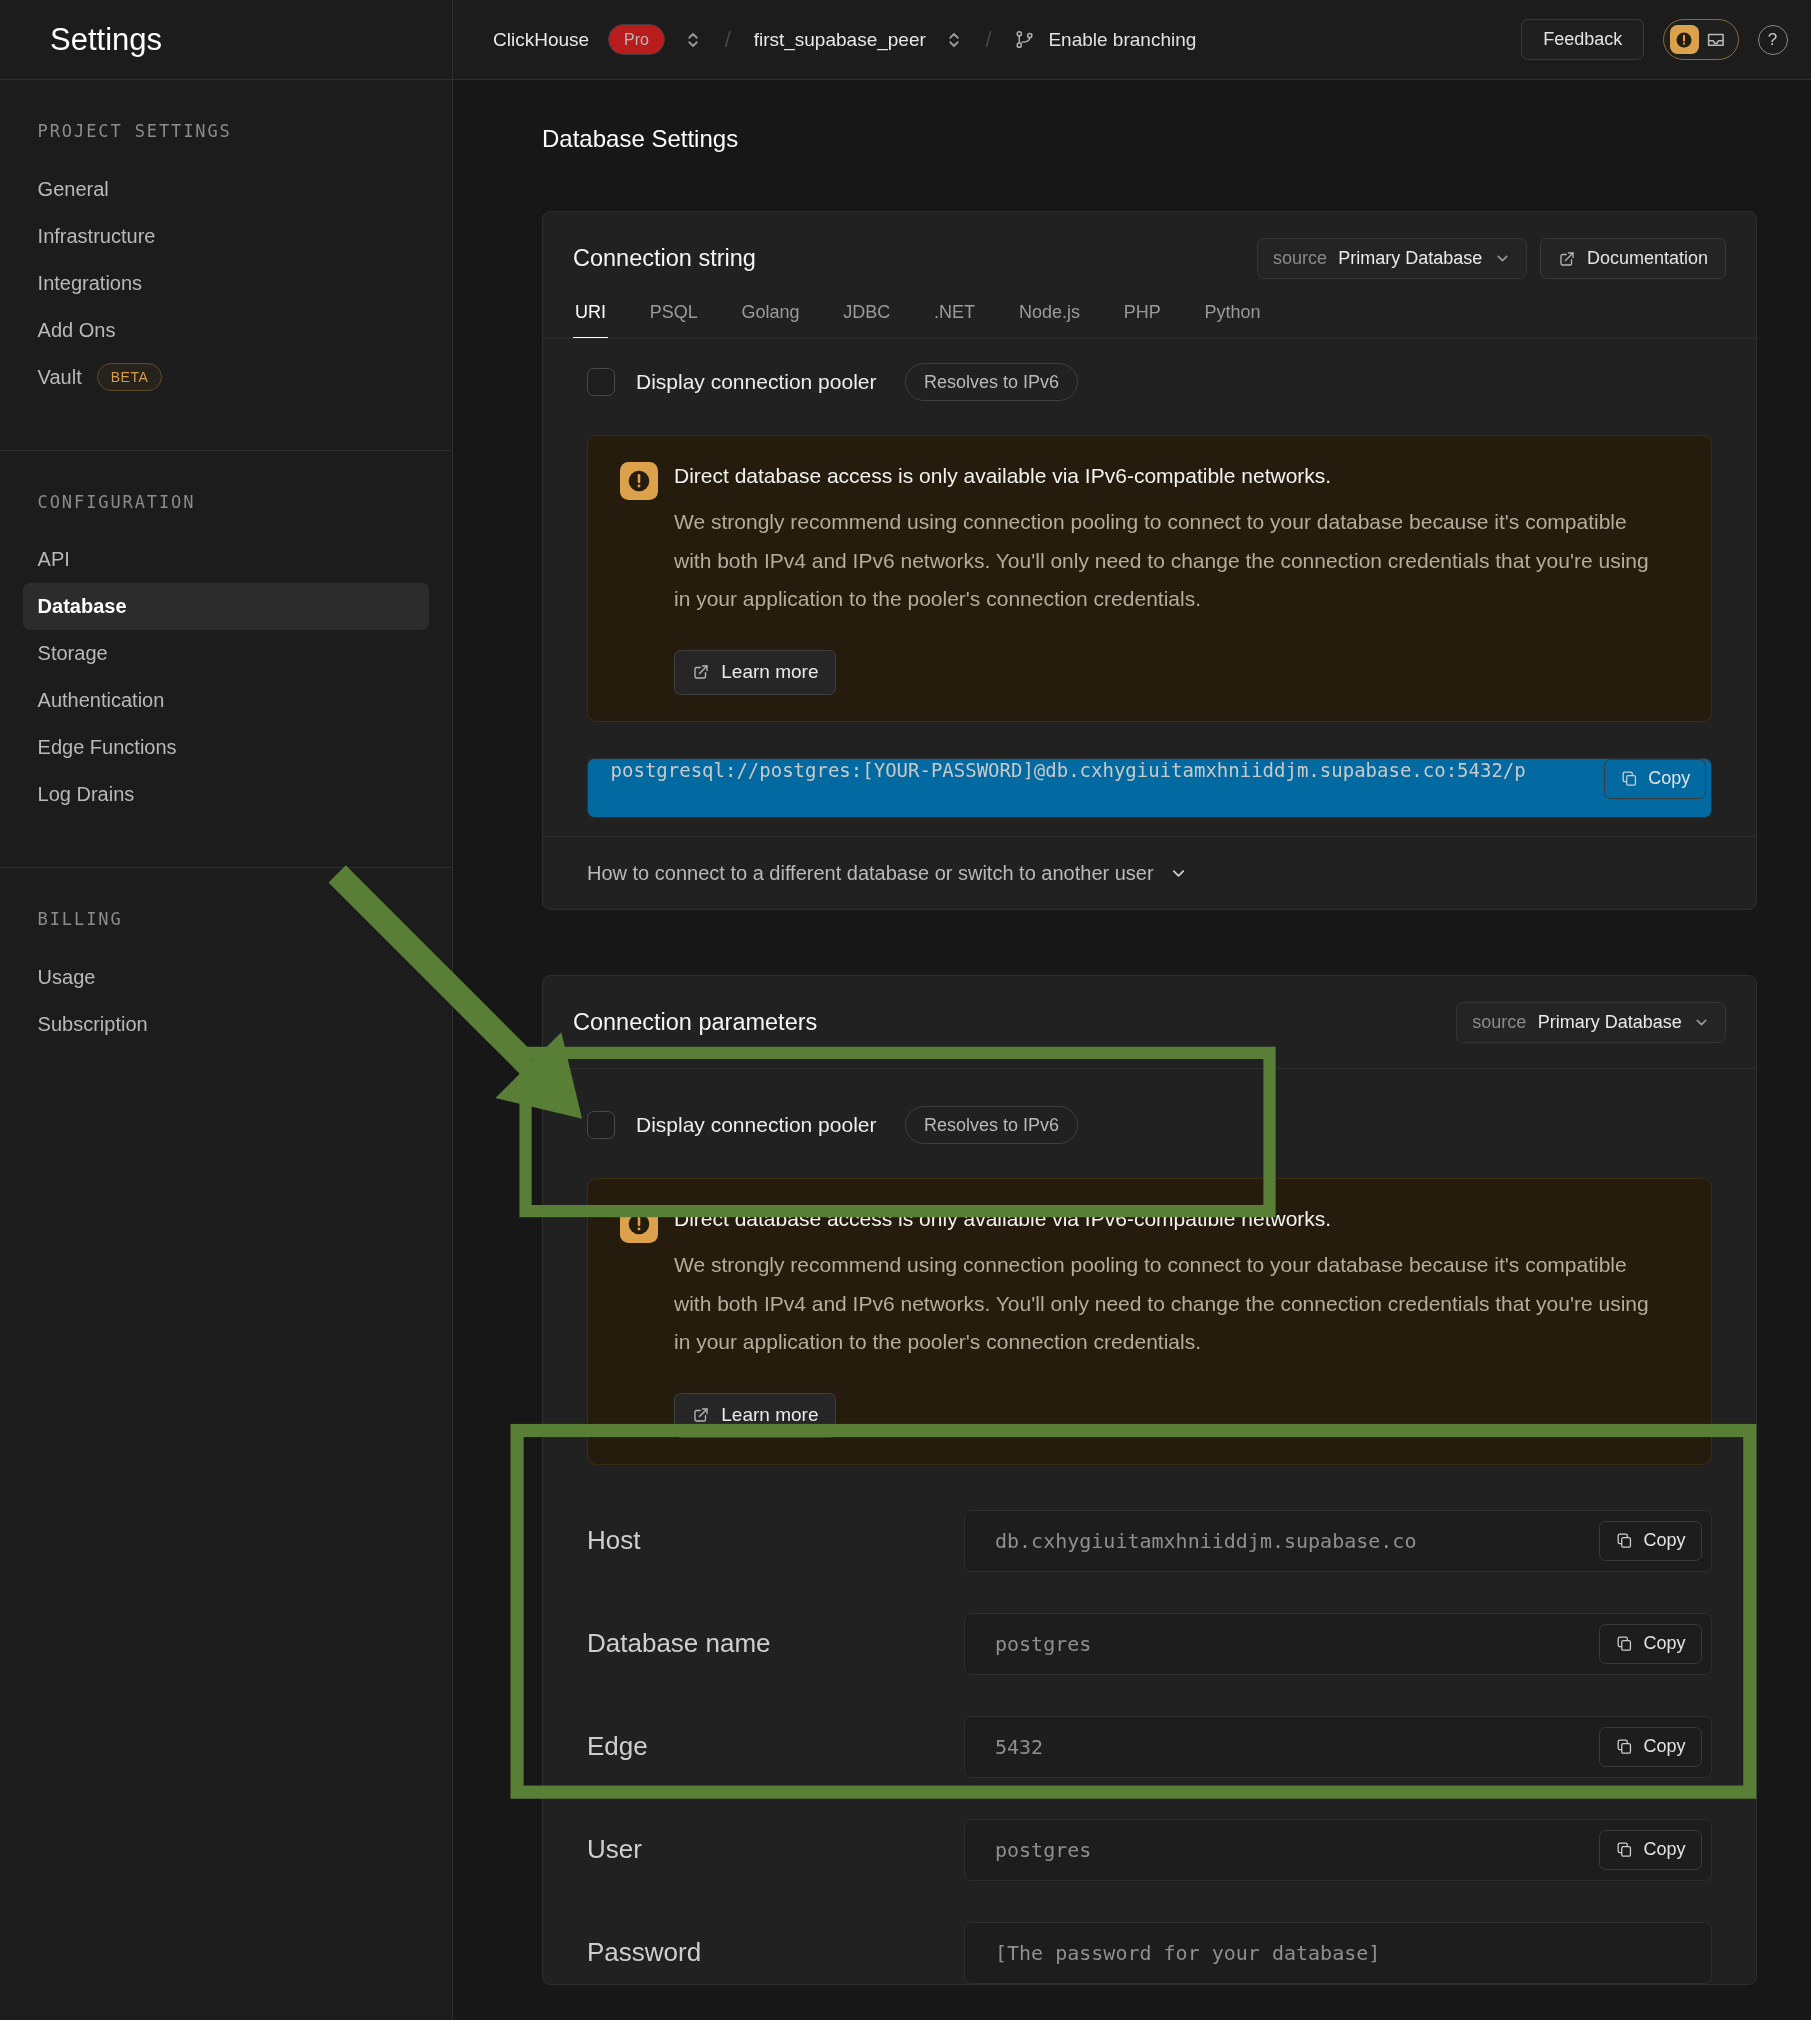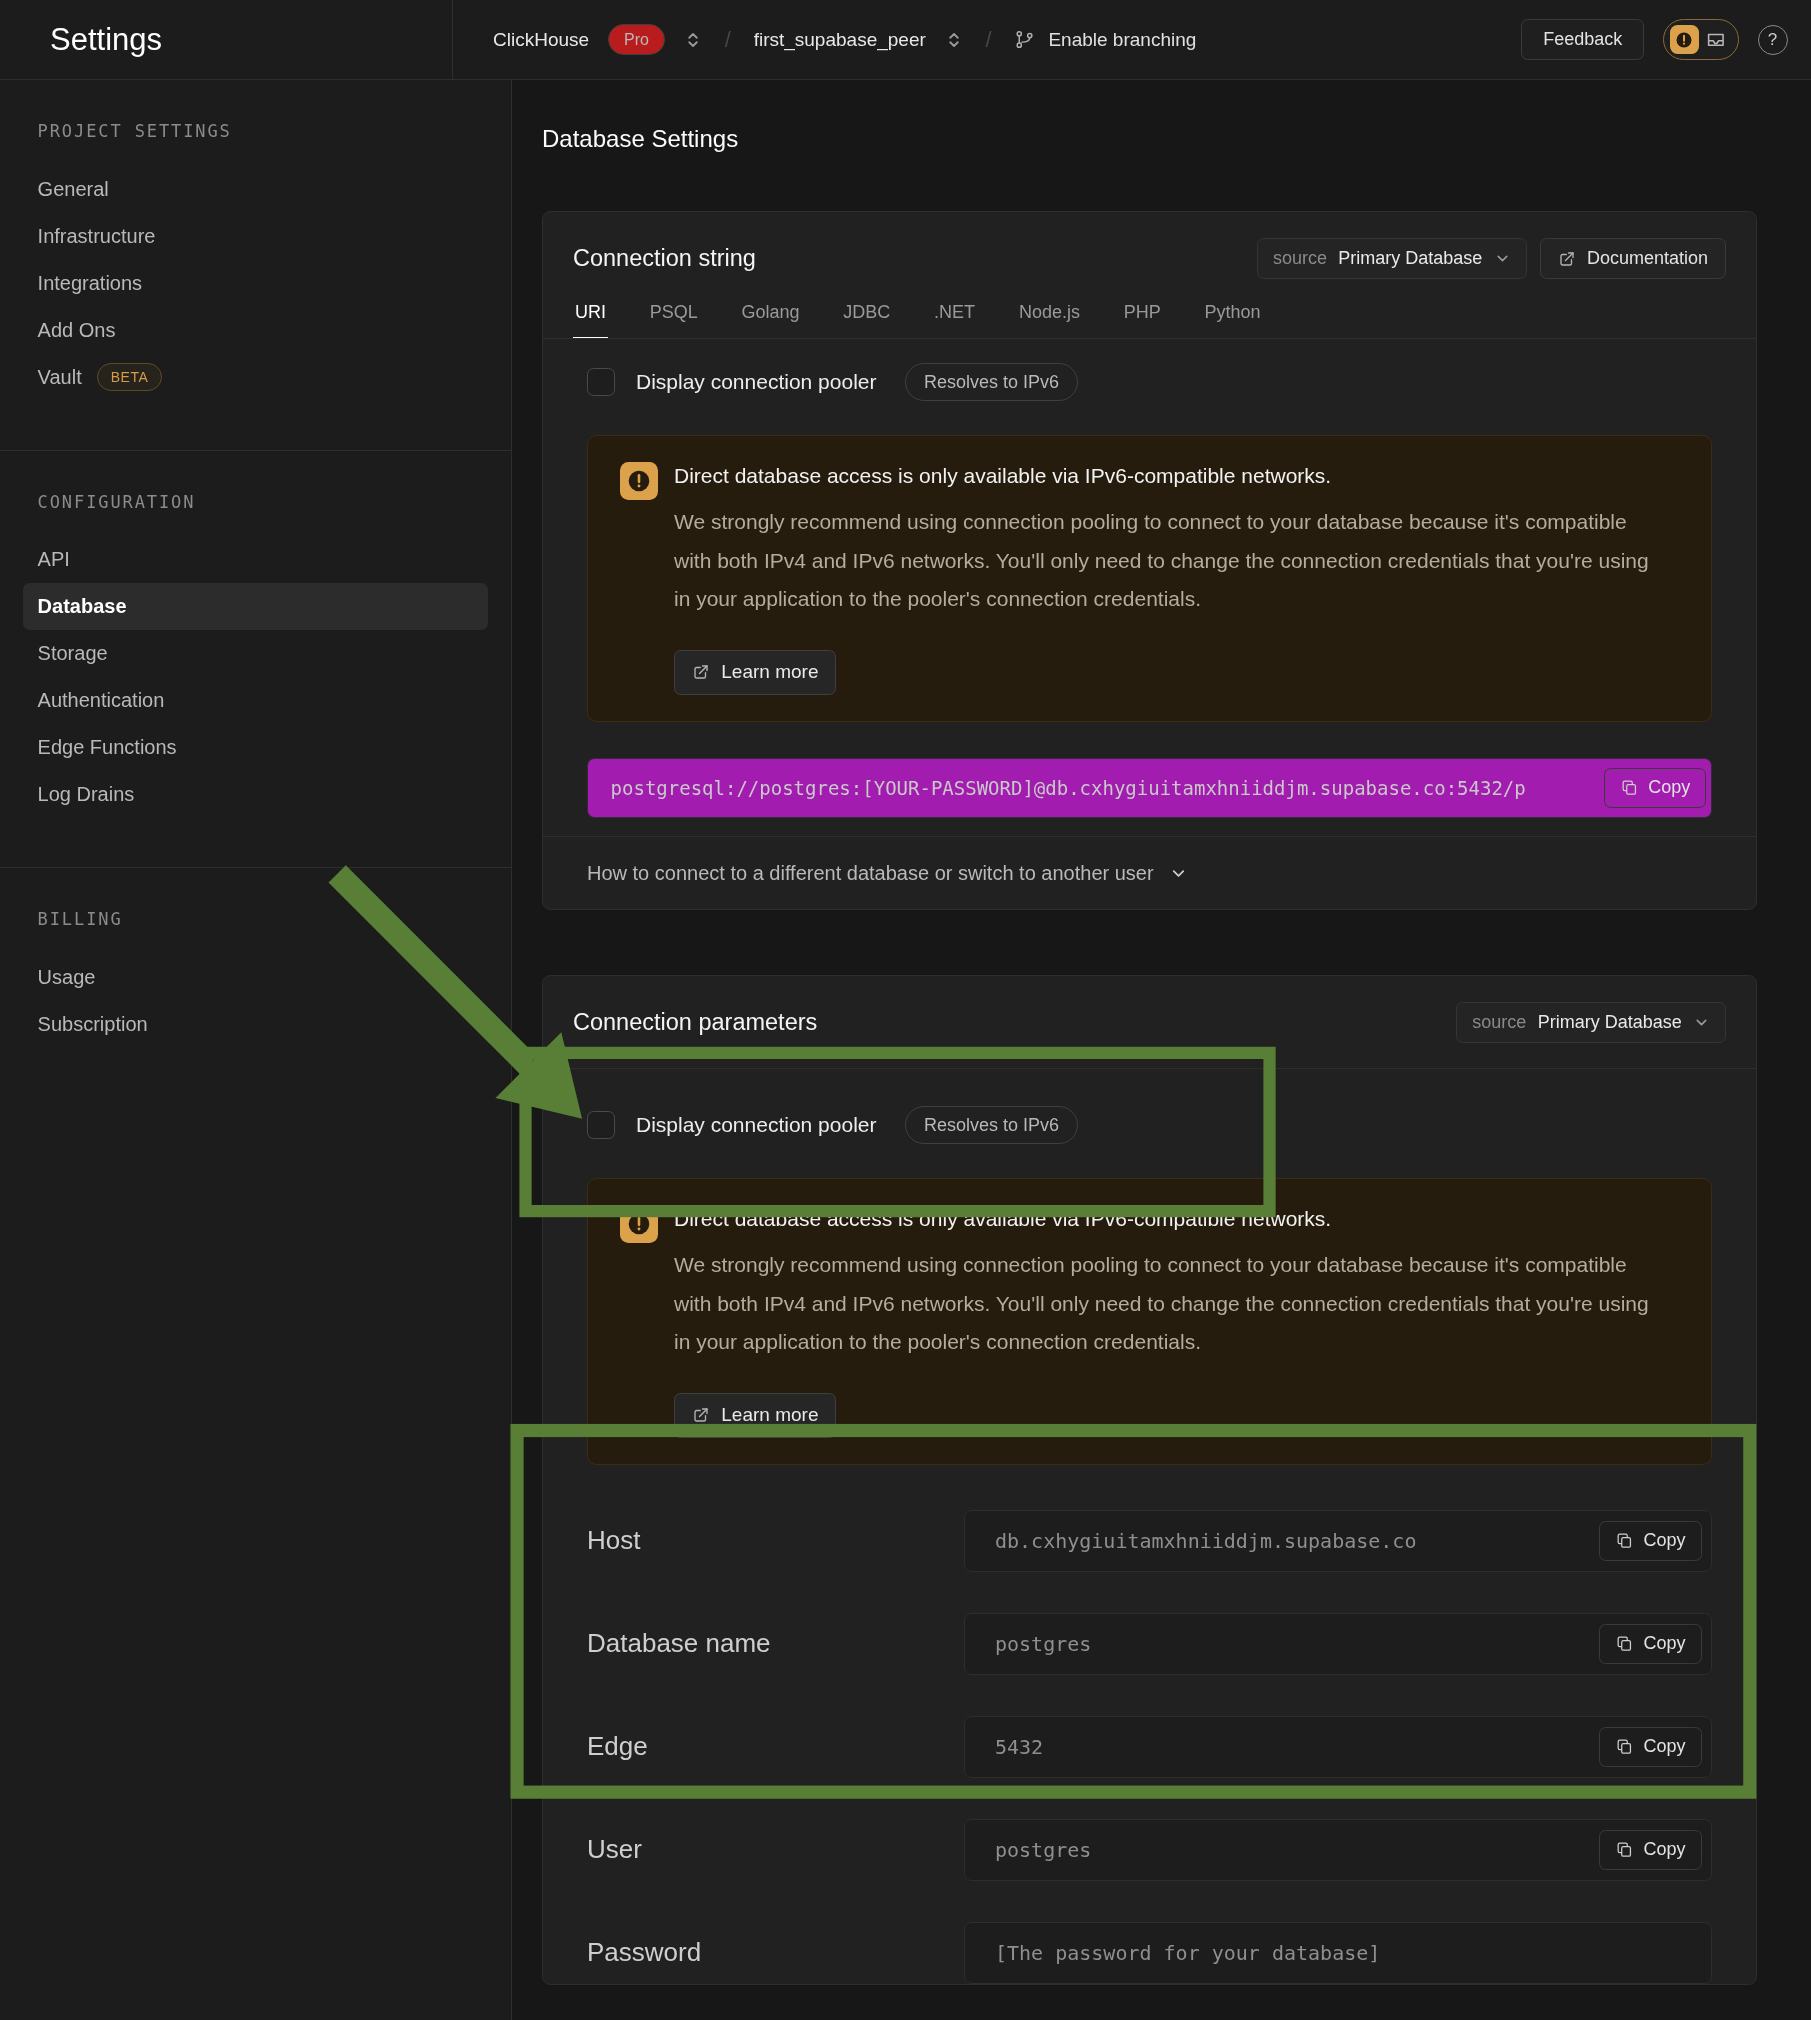--- a/index.html
+++ b/index.html
@@ -26,21 +26,21 @@
   .icon{display:inline-flex;flex:none;align-items:center;justify-content:center}
   .selector{color:#9a9a9a}
   .crumb-branch{display:flex;align-items:center;gap:13px;color:#e0e0e0}
   .top-actions{margin-left:auto;display:flex;align-items:center;gap:19px}
   .feedback-btn{border:0.9px solid var(--border2);background:#1f1f1f;border-radius:6.6px;padding:9.4px 21px;font-size:18px;color:#e3e3e3;cursor:pointer}
   .notif-btn{display:flex;align-items:center;gap:5.6px;border:0.9px solid #8a6a3a;border-radius:941px;padding:4.7px 11.3px 4.7px 5.6px;background:#1f1f1f;cursor:pointer}
   .amber-sq{width:29px;height:29px;border-radius:7.5px;background:var(--amber);display:flex;align-items:center;justify-content:center}
   .help-btn{width:30px;height:30px;border:1.4px solid #8a8a8a;border-radius:50%;color:#c9c9c9;font-size:17px;display:flex;align-items:center;justify-content:center;background:transparent;cursor:pointer}
 
   
-  .sidebar{position:absolute;top:80px;left:0;bottom:0;width:512px;background:var(--panel);border-right:0.9px solid var(--border);padding:41px 22.6px 0;z-index:4}
+  .sidebar{position:absolute;top:80px;left:0;bottom:0;width:453px;background:var(--panel);border-right:0.9px solid var(--border);padding:41px 22.6px 0;z-index:4}
   .side-heading{font-family:"DejaVu Sans Mono",monospace;font-size:17px;letter-spacing:1.9px;color:#8b8b8b;padding:0 15px;margin-bottom:24.5px;font-weight:400}
   .side-item{height:47px;display:flex;align-items:center;gap:15px;padding:0 15px;font-size:20px;color:#b9b9b9;border-radius:6.6px;cursor:pointer}
   .side-item.active{background:#2c2c2c;color:#ffffff;font-weight:600}
   .beta-pill{font-size:14px;letter-spacing:0.5px;color:#d79b4a;border:0.9px solid var(--amber-dim);background:rgba(95,74,38,.16);border-radius:941px;padding:4.7px 13px}
   .side-divider{border:0;border-top:0.9px solid var(--border);margin:49px -22.6px 41px}
 
   
   .main{position:absolute;top:80px;left:453px;right:0;bottom:0;background:var(--bg);padding:45px 0 0 89px;overflow:hidden}
   .page-title{font-size:24px;font-weight:500;color:#fdfdfd}
   .card{width:1215px;background:var(--card);border:0.9px solid var(--border);border-radius:8.5px;overflow:hidden}
@@ -64,21 +64,21 @@
   .checkbox{width:28px;height:28px;border:1.4px solid #4a4a4a;border-radius:6.6px;background:#1e1e1e;flex:none;cursor:pointer}
   .pooler-label{font-size:21px;color:#ededed}
   .ipv6-badge{border:0.9px solid #3f3f3f;border-radius:941px;padding:7.5px 18px;font-size:18px;color:#b9b9b9;margin-left:7.5px}
 
   .warning{display:flex;gap:16px;margin-top:34px;background:var(--warn-bg);border:0.9px solid var(--warn-border);border-radius:9.4px;padding:26px 32px}
   .warn-icon{width:38px;height:38px;border-radius:8.5px;background:var(--amber);flex:none;display:flex;align-items:center;justify-content:center}
   .warn-title{font-size:21px;color:#f2f2f2;line-height:1.35}
   .warn-body{font-size:21px;line-height:1.82;color:var(--warn-text);margin-top:13px;max-width:979px}
   .learn-btn{display:inline-flex;align-items:center;gap:11.3px;margin-top:32px;background:#262626;border:0.9px solid #3f3f3f;border-radius:6.6px;padding:10.4px 17px;font-size:19px;color:#eaeaea;cursor:pointer}
 
-  .code-row{display:flex;align-items:center;margin-top:36px;height:60px;background:#a21caf;border:0.9px solid var(--border);border-radius:7.5px;overflow:hidden}
+  .code-row{display:flex;align-items:flex-start;margin-top:36px;height:60px;background:#0369a1;border:0.9px solid var(--border);border-radius:7.5px;overflow:hidden}
   .code-text{flex:1;min-width:0;white-space:nowrap;overflow:hidden;font-size:19px;color:#c9c9c9;padding-left:22.6px}
   .copy-btn{display:inline-flex;align-items:center;gap:9.4px;padding:8.5px 15px;border:0.9px solid var(--border2);border-radius:6.6px;background:transparent;color:#e3e3e3;font-size:18px;flex:none;cursor:pointer}
   .code-row .copy-btn{margin:0 4.7px}
 
   .card-foot{margin-top:auto;border-top:0.9px solid var(--border);padding:24.5px 44px;display:flex;align-items:center;gap:15px;font-size:20px;color:#b9b9b9;cursor:pointer}
 
   .param-row{display:flex;align-items:center;margin-top:41px}
   .param-row.first{margin-top:45px}
   .param-label{width:377px;flex:none;font-size:26px;color:#cfcfcf}
   .param-box{flex:1;height:62px;background:var(--input);border:0.9px solid var(--border);border-radius:7.5px;display:flex;align-items:center;padding:0 9.4px 0 30px}

